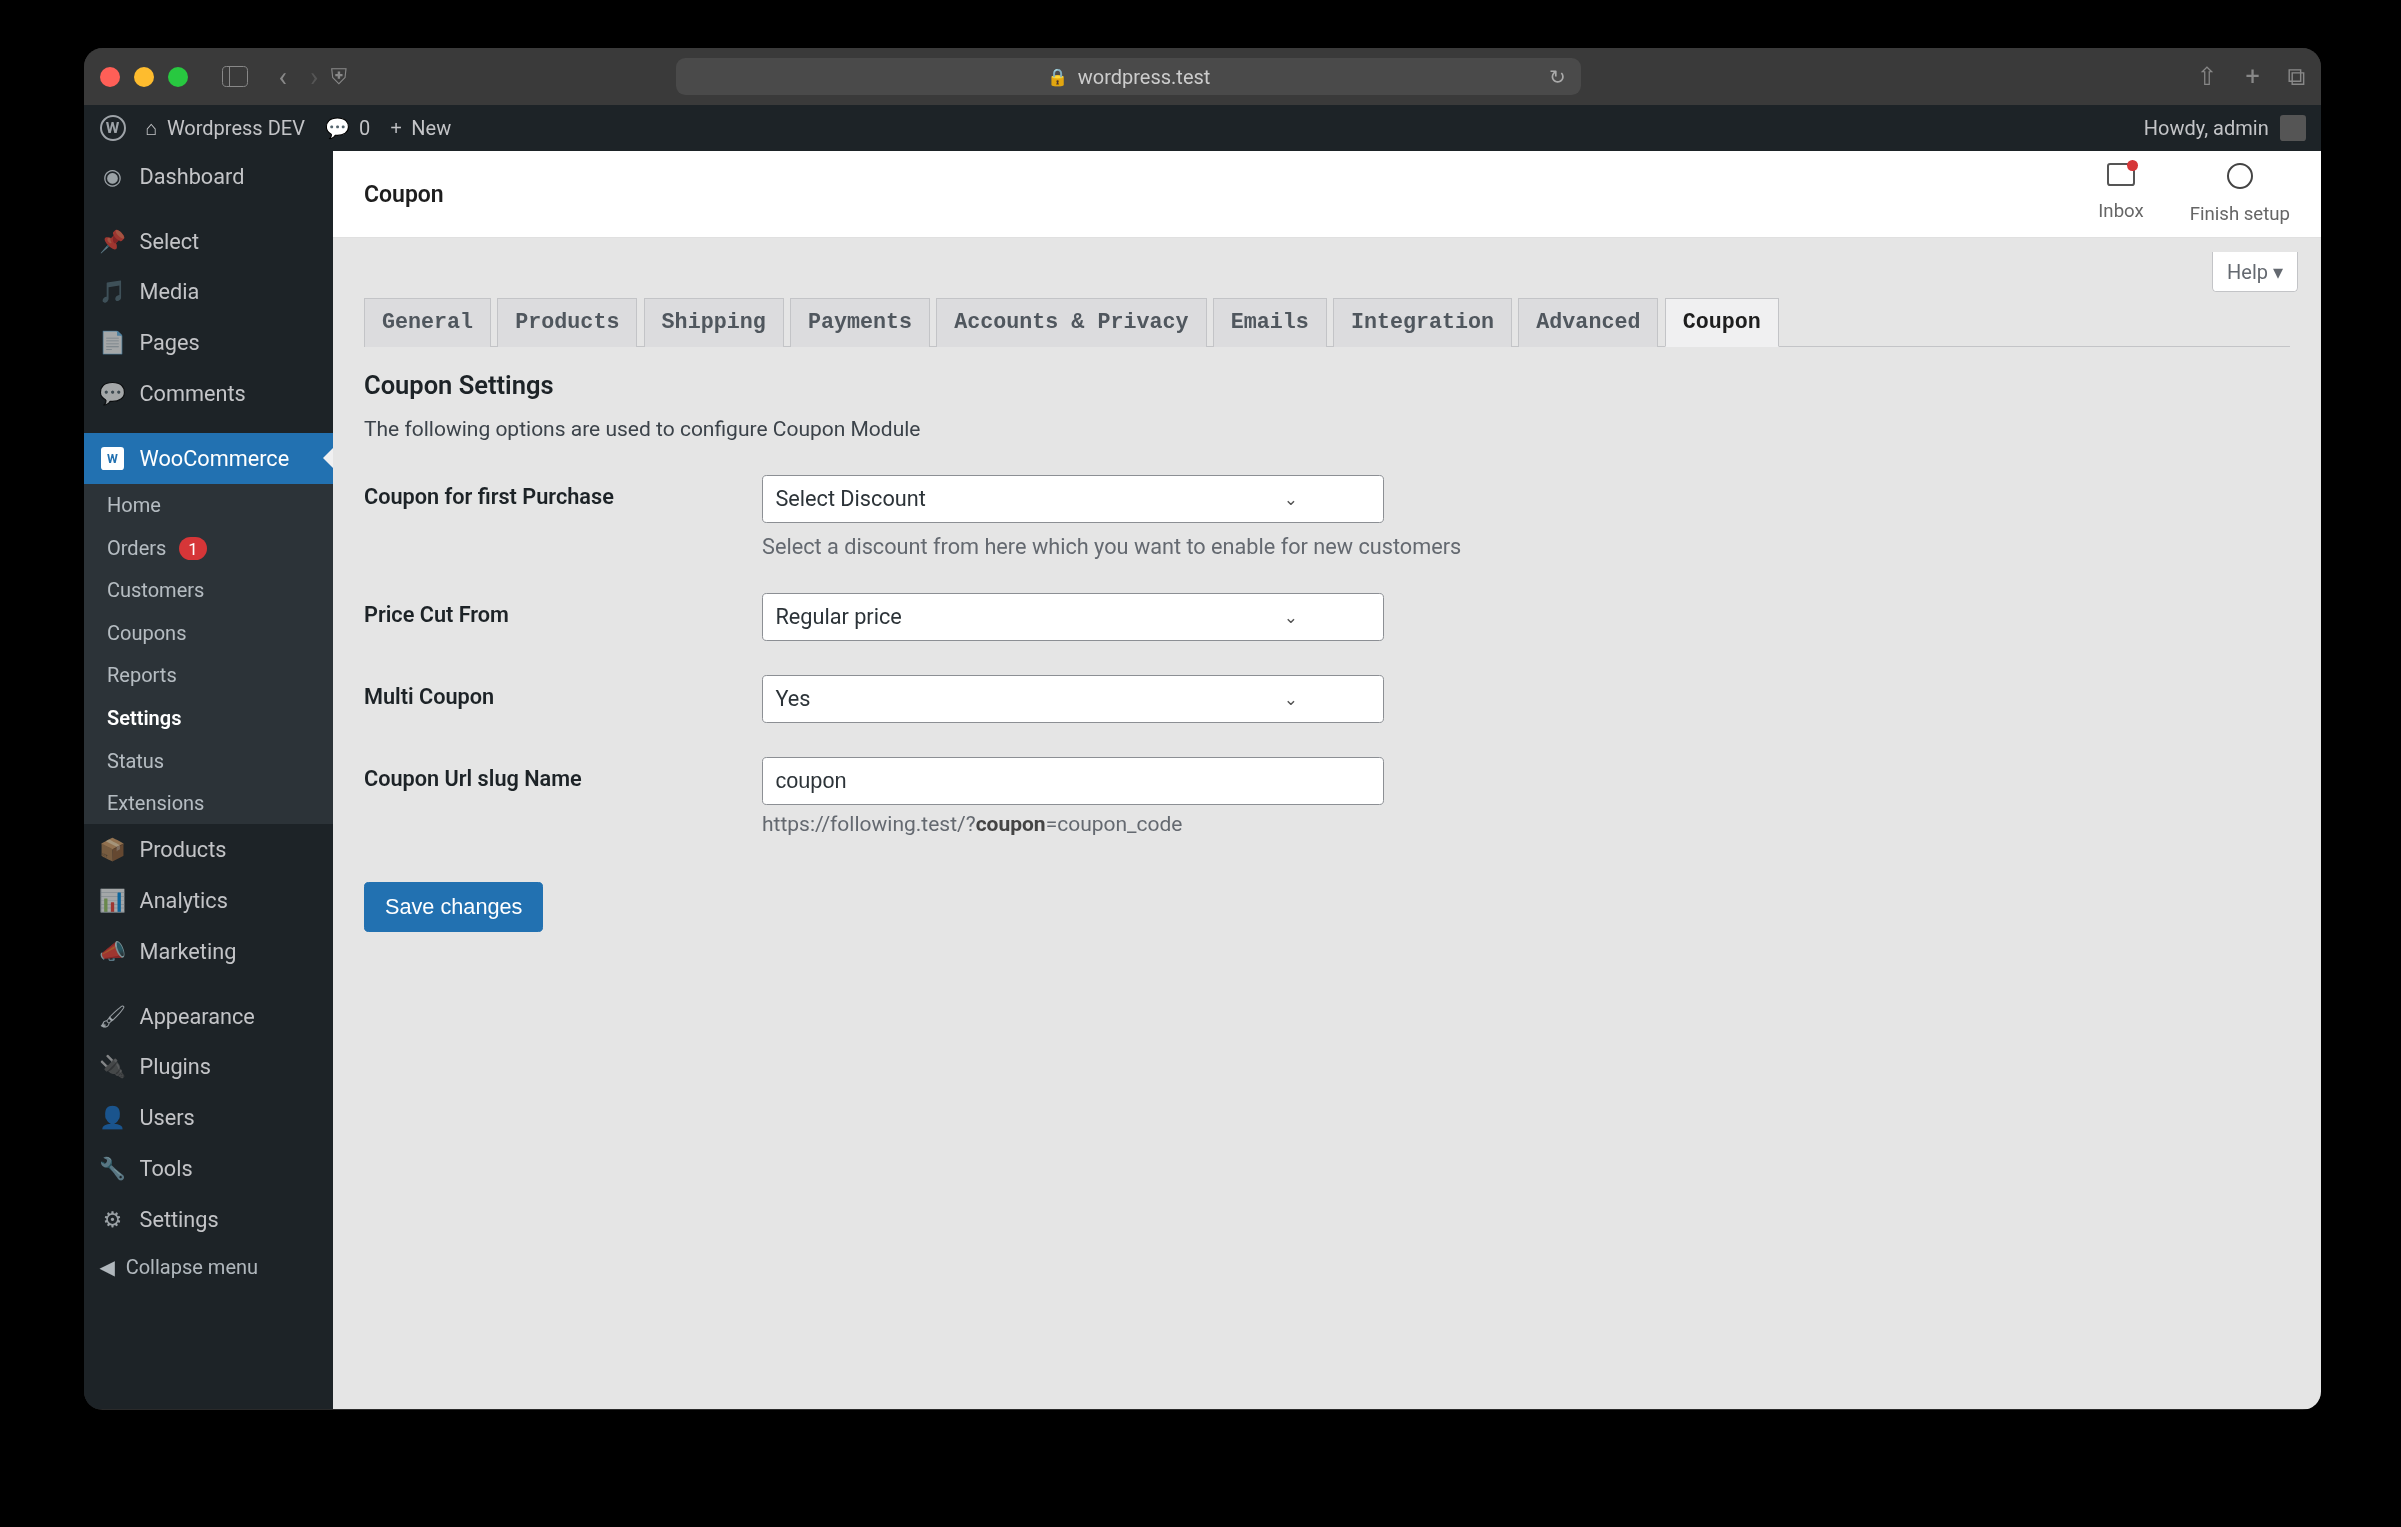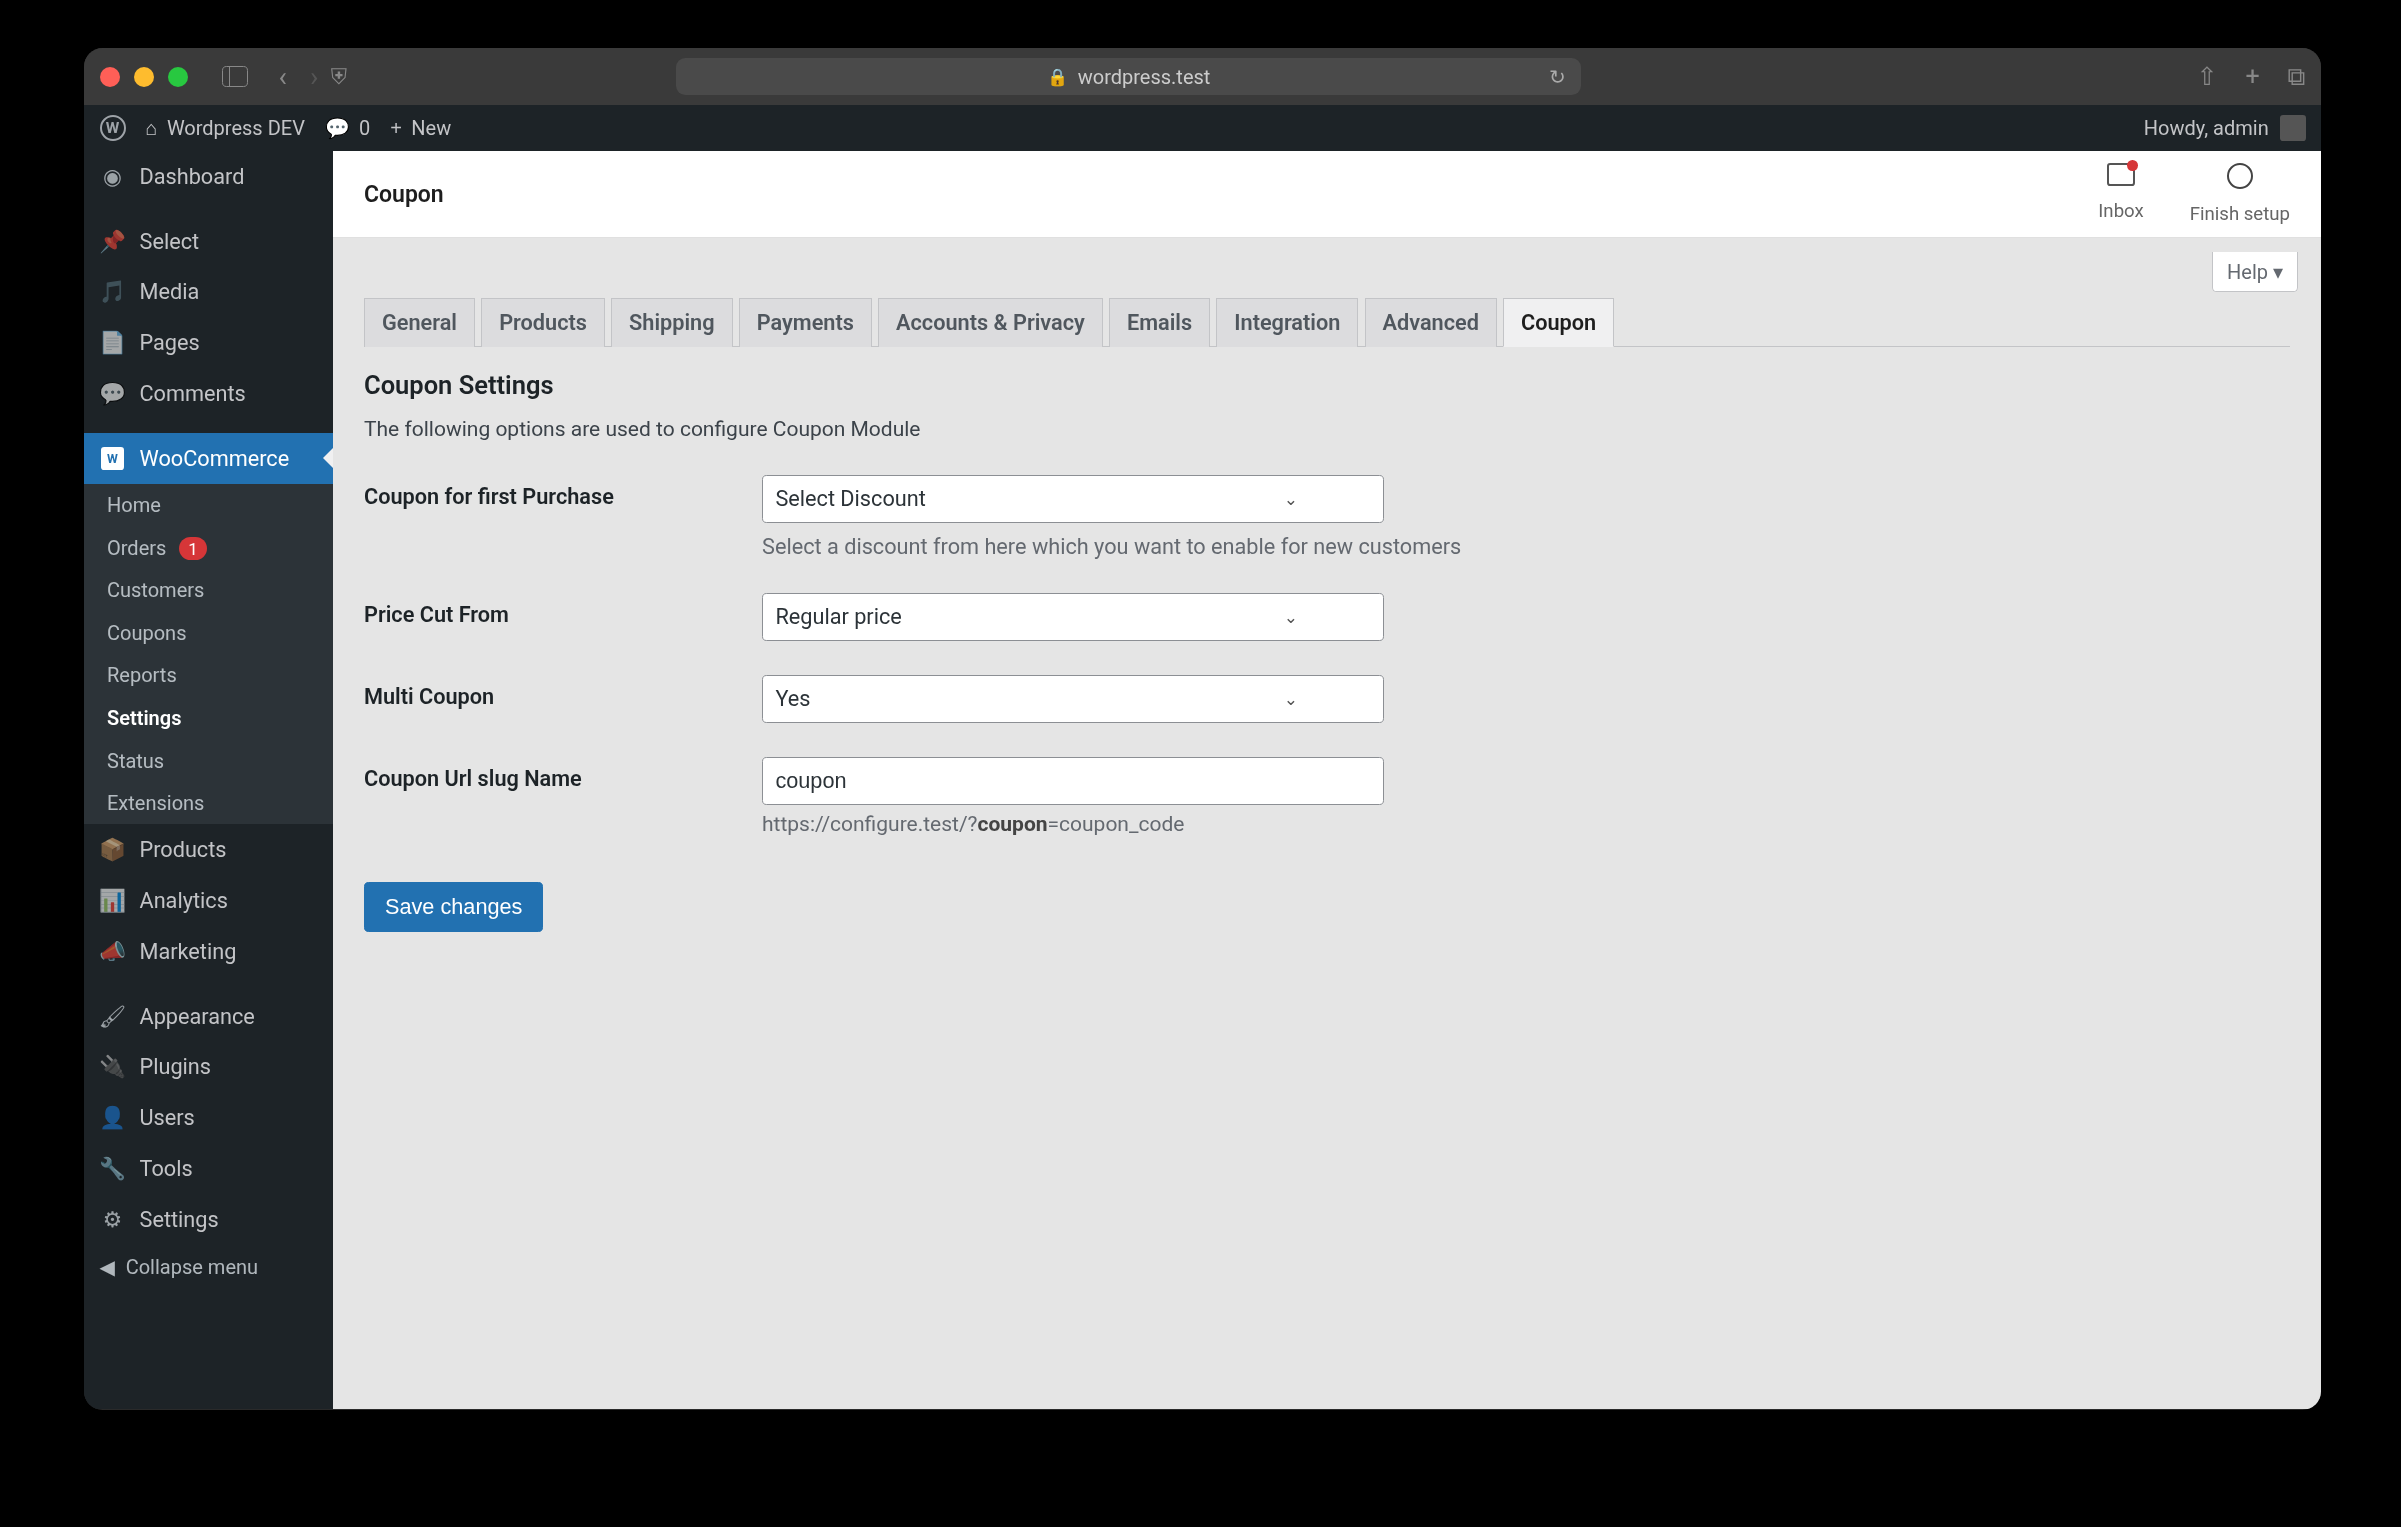--- a/index.html
+++ b/index.html
@@ -150,20 +150,21 @@
     .nav-tab {
       background: #dcdcde;
       border: 0.8px solid #c3c4c7;
       border-bottom: none;
       padding: 10.8px 17px;
       font-size: 21.7px;
       color: #50575e;
       font-weight: 600;
       cursor: pointer;
       margin-bottom: -0.8px;
+      font-family: Liberation Mono, monospace;
     }
     .nav-tab.active {
       background: #f0f0f1;
       border-bottom: 0.8px solid #f0f0f1;
       color: #1e1e1e;
     }
     .settings-title { font-size: 25.5px; font-weight: 600; color: #1d2327; margin-top: 23px; }
     .settings-desc { font-size: 21px; color: #3c434a; margin-top: 17px; }
     .form-row { display: flex; margin-top: 34px; align-items: flex-start; gap: 36px; }
     .form-label { width: 362px; font-size: 21.7px; font-weight: 600; color: #1d2327; padding-top: 9.3px; }
@@ -394,21 +395,21 @@
               <span class="select-arrow">⌄</span>
             </div>
           </div>
         </div>
 
         <div class="form-row">
           <div class="form-label">Coupon Url slug Name</div>
           <div class="form-field">
             <input class="form-input" value="coupon" style="">
             <p class="url-preview">
-              <span>https://configure.test/?</span><span class="bold">coupon</span><span>=coupon_code</span>
+              <span>https://following.test/?</span><span class="bold">coupon</span><span>=coupon_code</span>
             </p>
           </div>
         </div>
 
         <button class="save-btn">Save changes</button>
       </div>
     </div>
   </div>
 </div>
 

